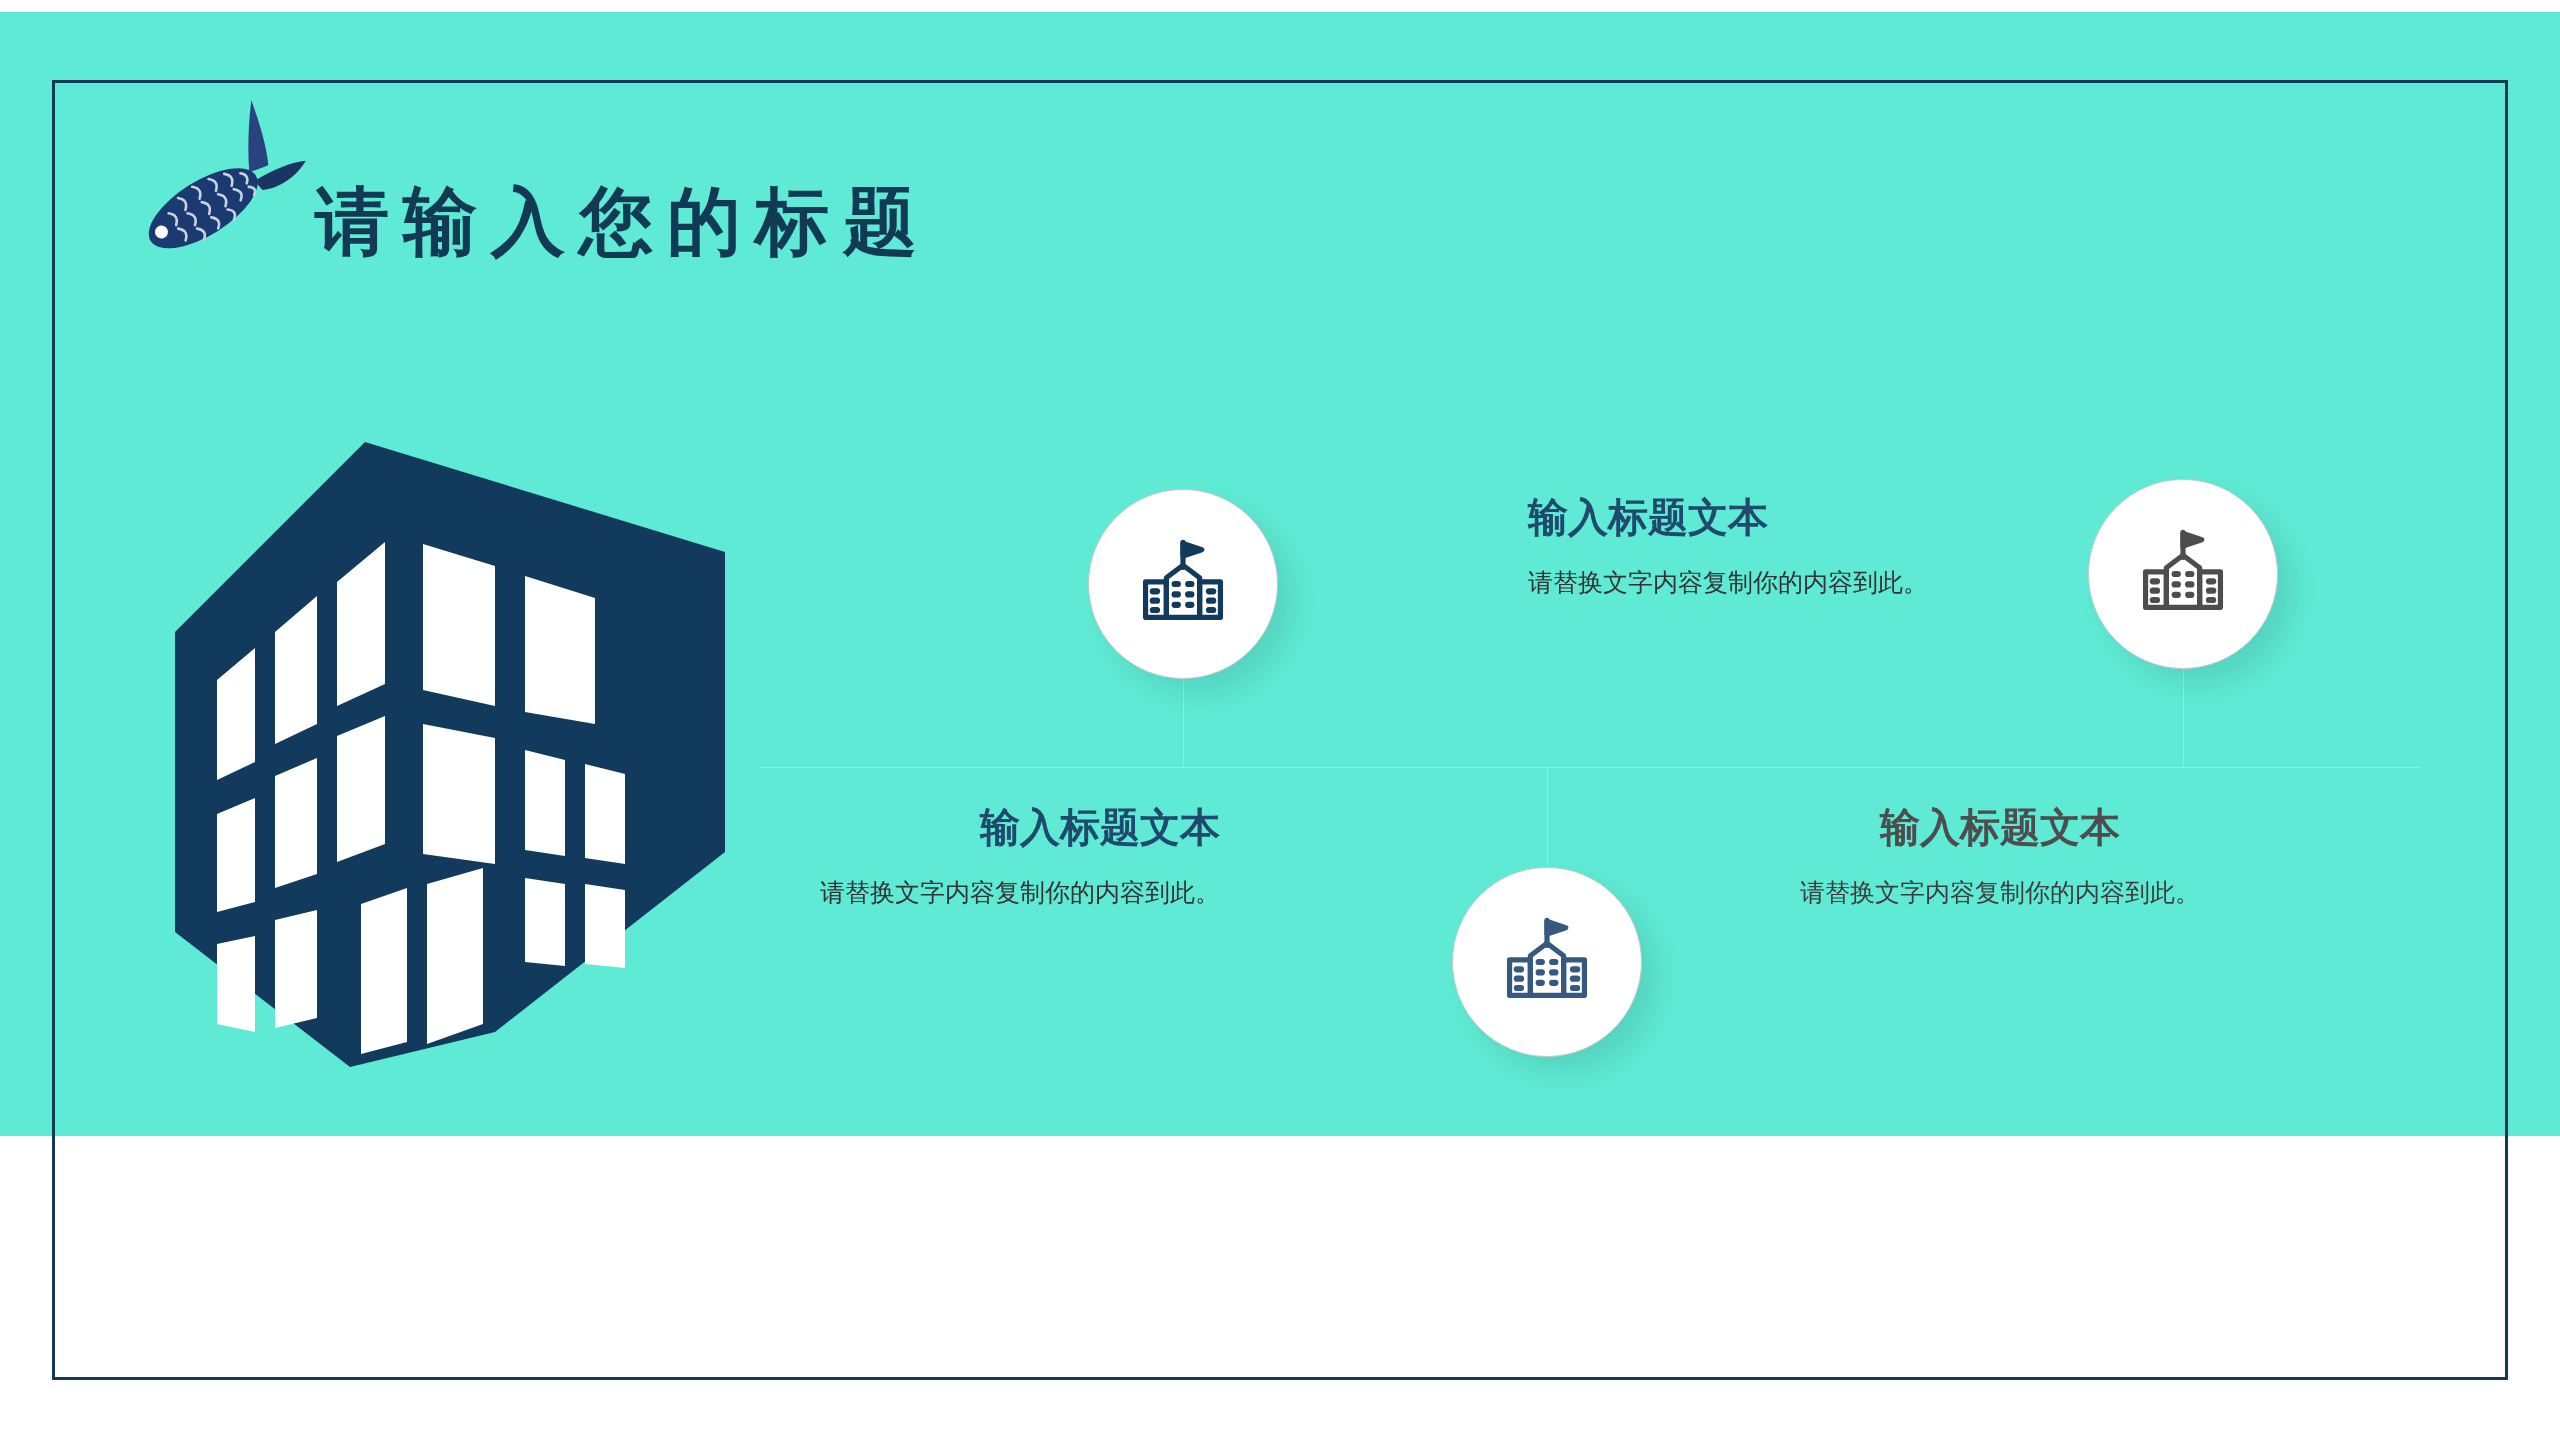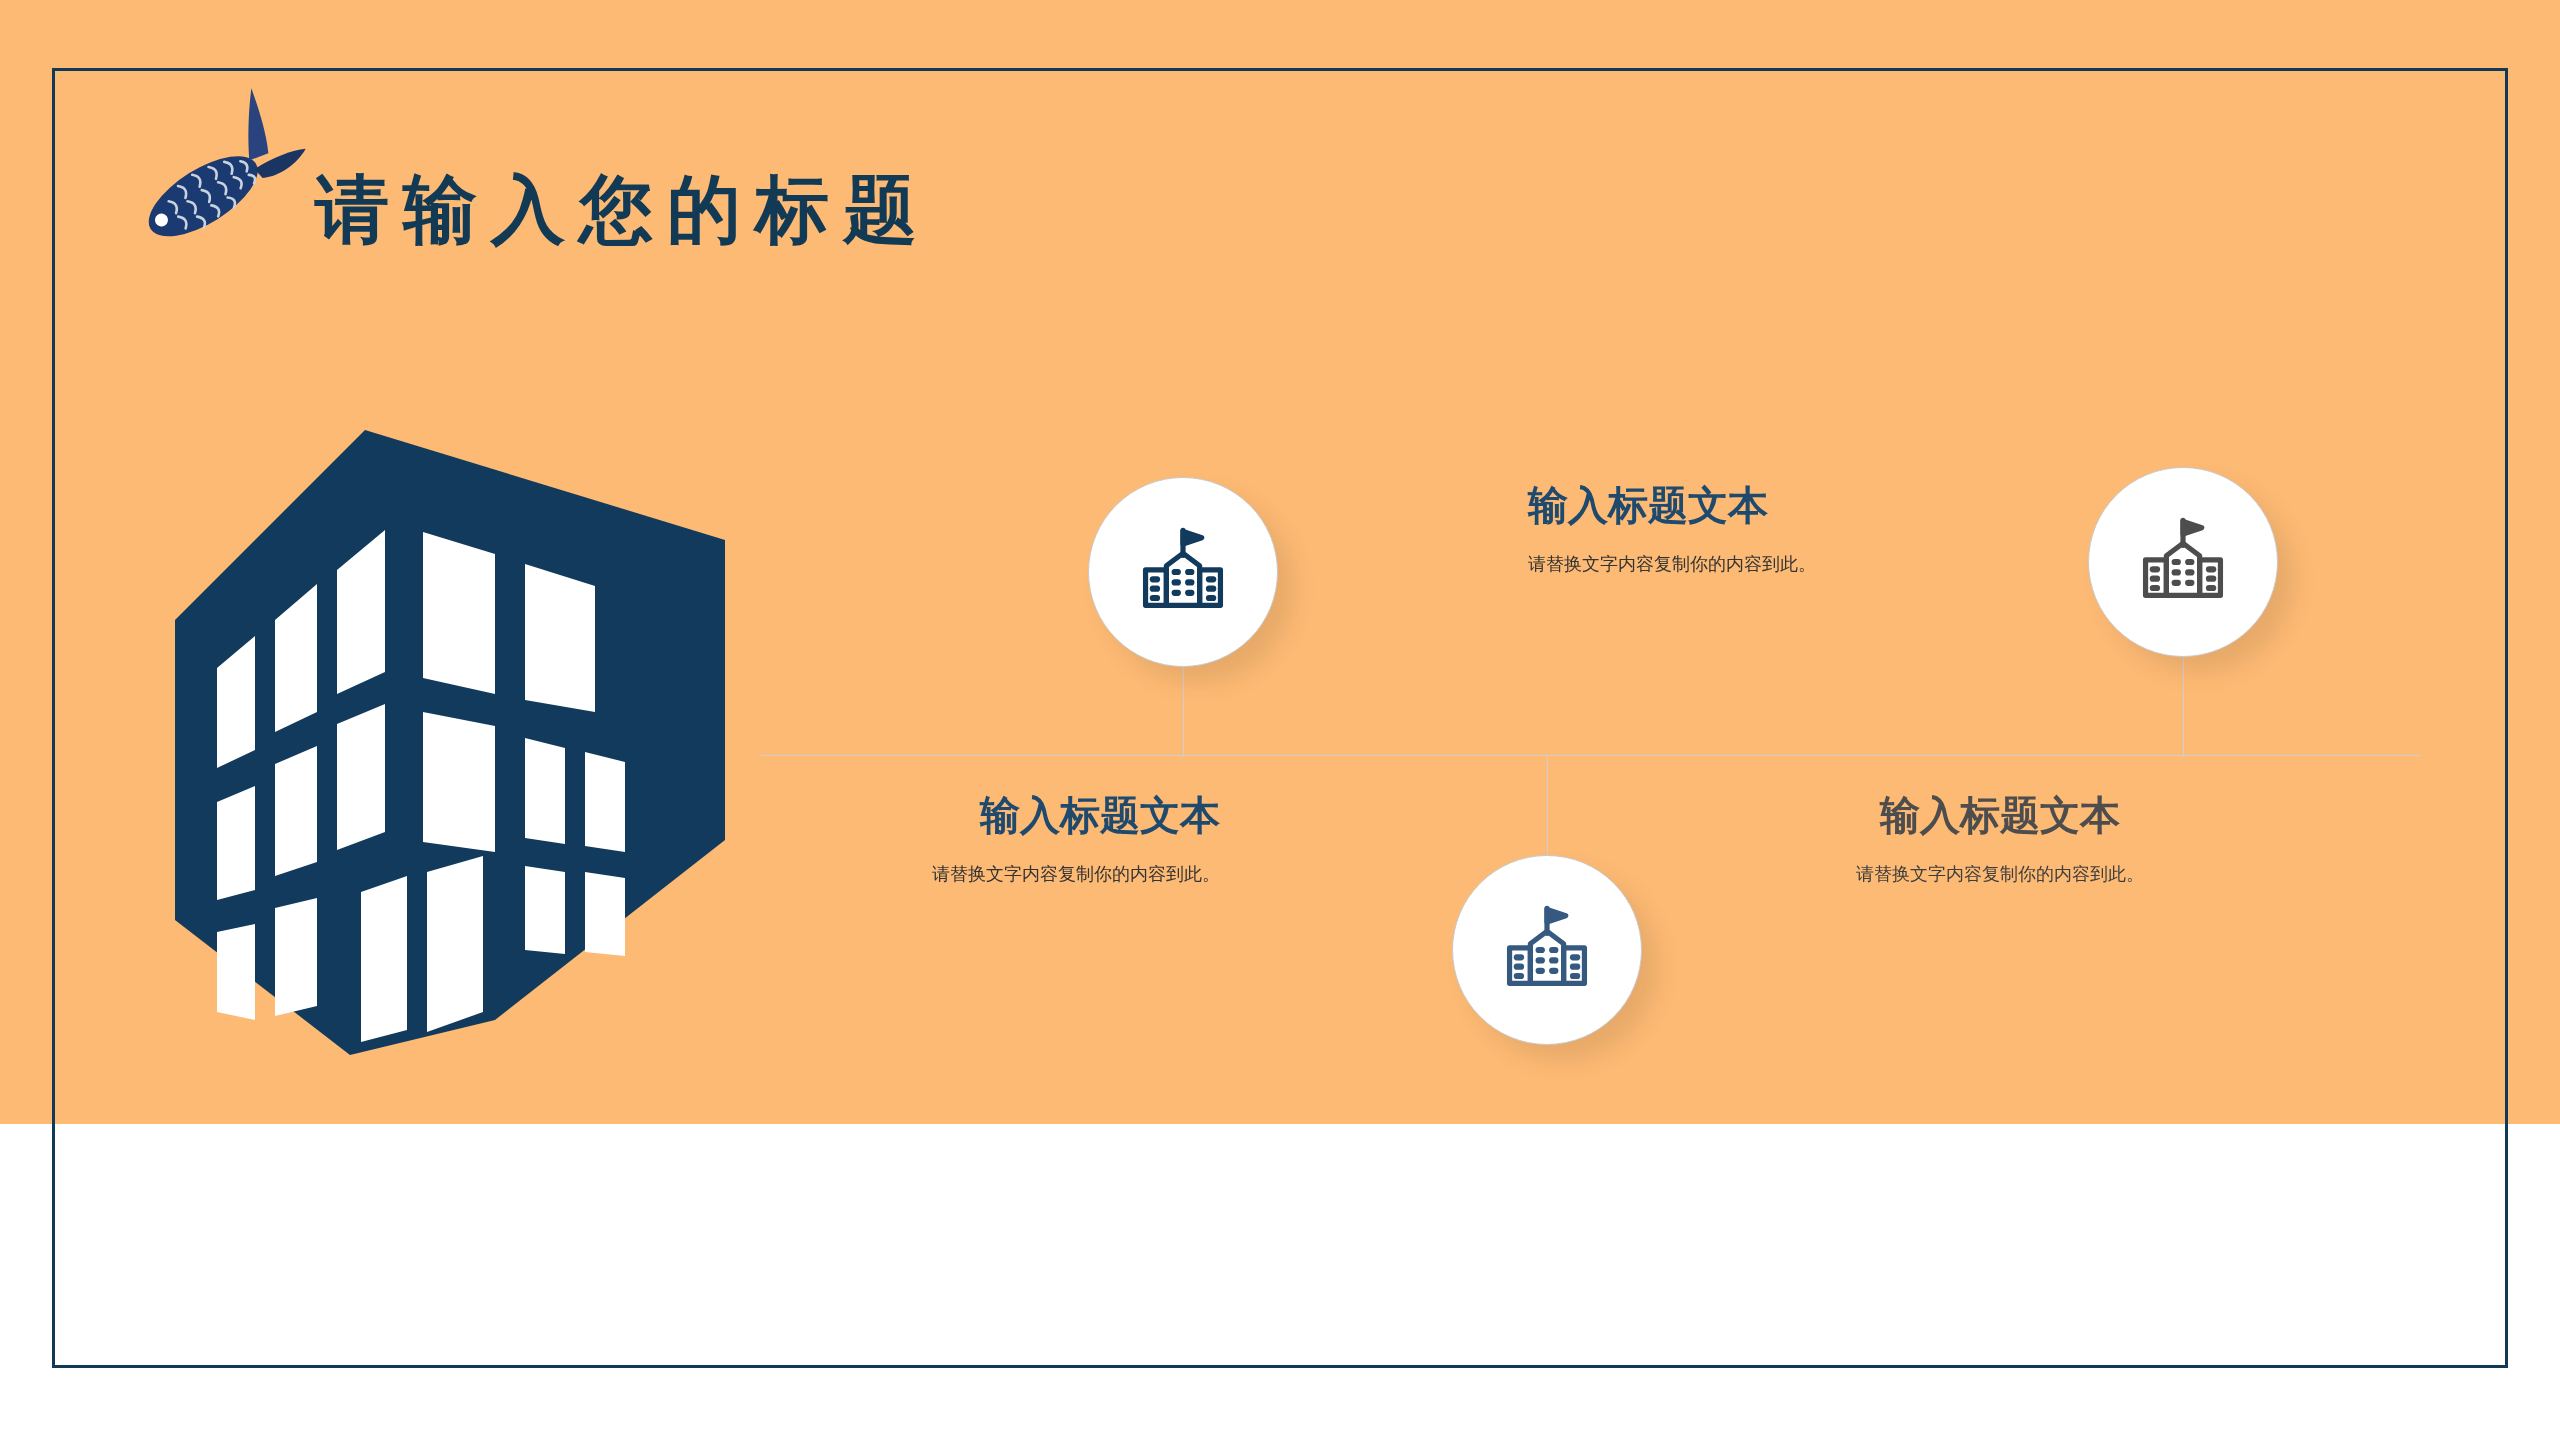--- a/index.html
+++ b/index.html
@@ -7,24 +7,24 @@
   html, body {
     width: 2560px;
     height: 1440px;
     background: #ffffff;
     font-family: "Liberation Sans", "DejaVu Sans", sans-serif;
     overflow: hidden;
   }
 
   .slide {
     position: absolute;
-    left: 0; top: 0;
+    left: 0; top: 12px;
     width: 2560px;
     height: 1124px;
-    background: #fdba74;
+    background: #5eead4;
   }
 
   
   .slide-frame {
     position: absolute;
     left: 52px;
     top: 68px;
     width: 2456px;
     height: 1300px;
     border: 3px solid #123a54;
@@ -126,21 +126,21 @@
   }
 
   .block-title {
     font-size: 40px;
     font-weight: 700;
     line-height: 1.25;
     white-space: nowrap;
   }
 
   .block-body {
-    font-size: 18px;
+    font-size: 25px;
     font-weight: 400;
     line-height: 1.65;
     margin-top: 20px;
   }
 
   .navy .block-title { color: #1f4a6e; }
   .navy .block-body  { color: #333333; }
 
   .gray .block-title { color: #4d4d4d; }
   .gray .block-body  { color: #3d3d3d; }

